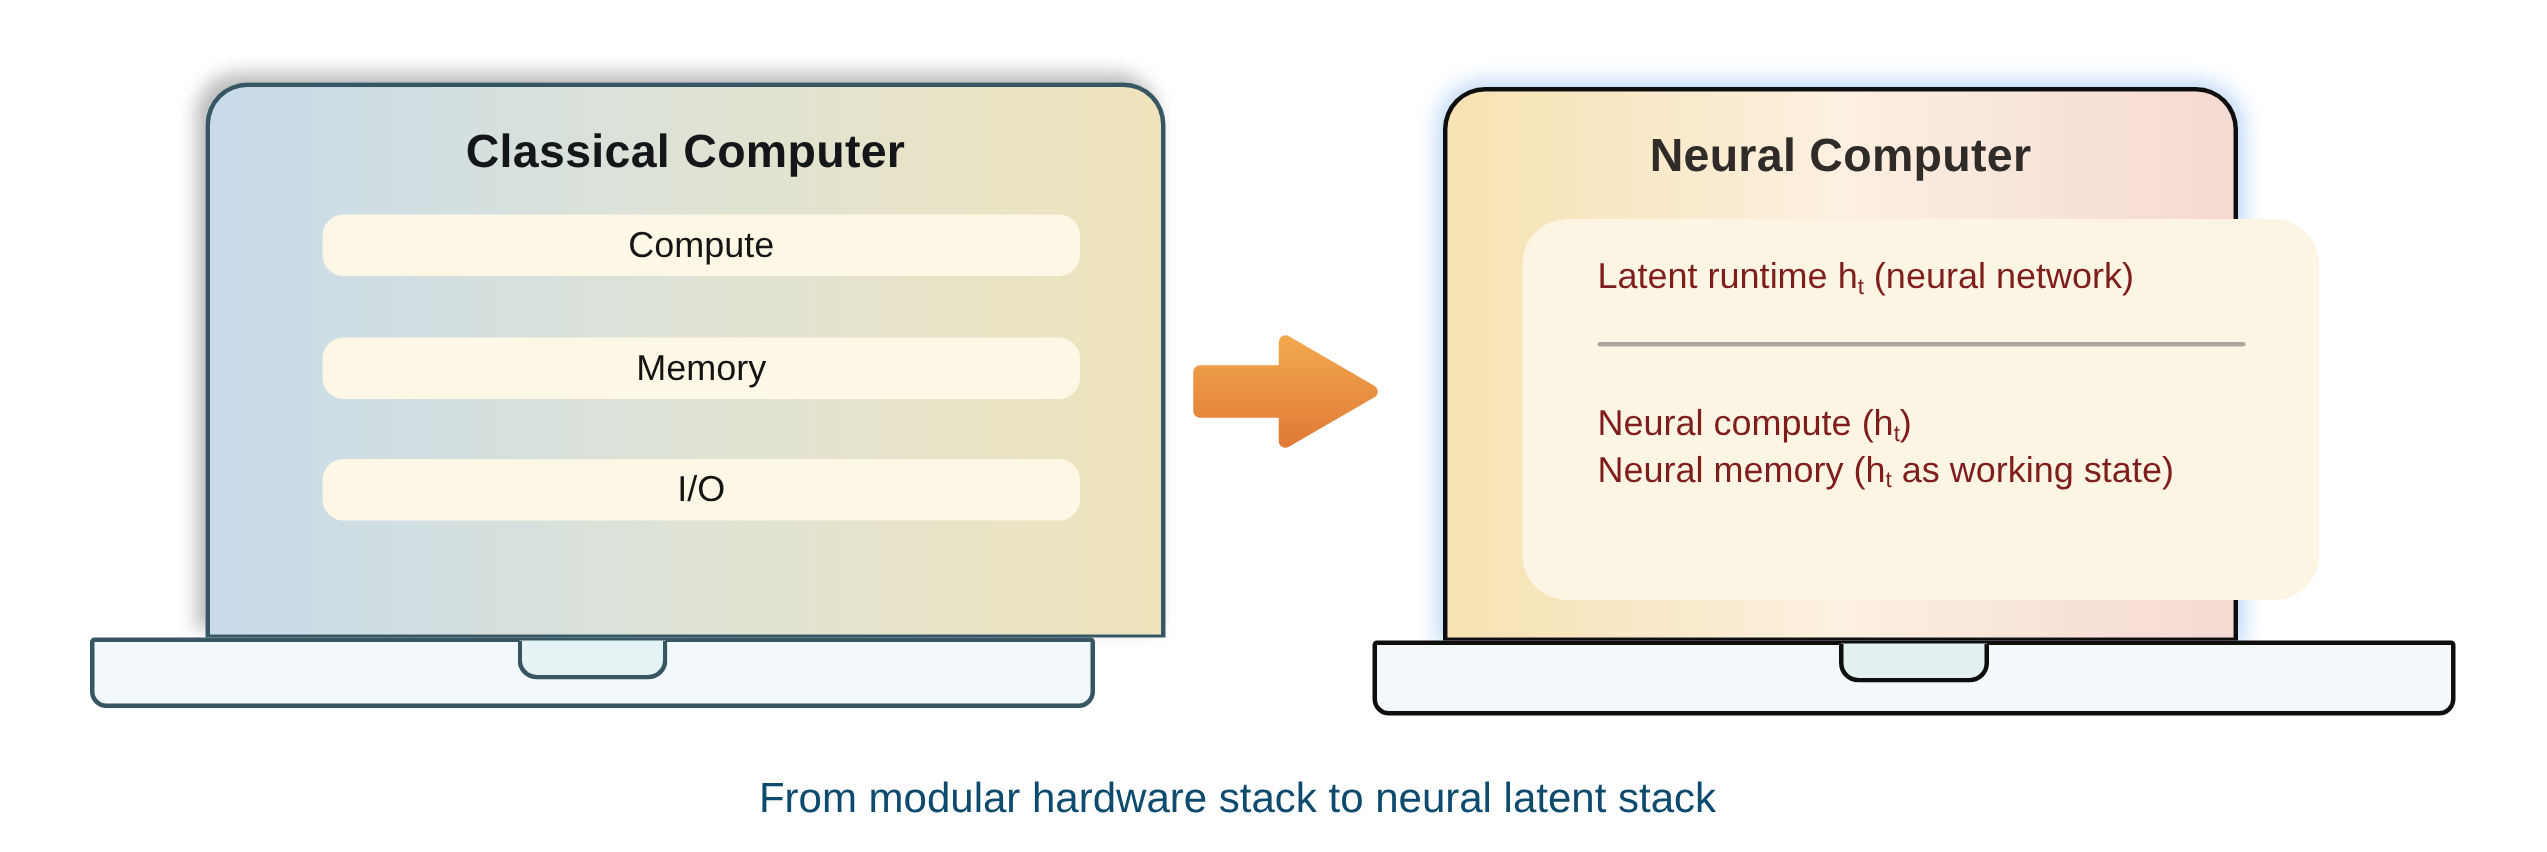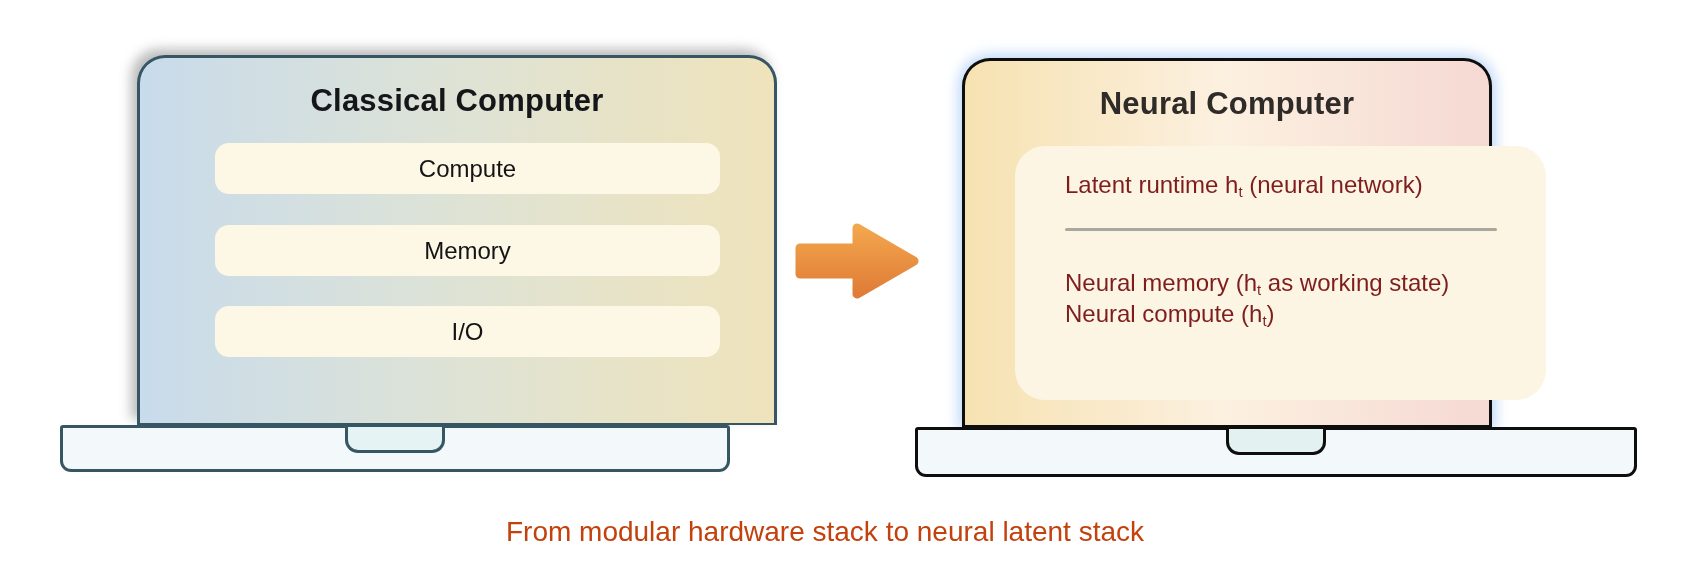--- a/index.html
+++ b/index.html
@@ -34,21 +34,21 @@
     left: 0; right: 0; top: 25px;
     text-align: center;
     font-size: 31px;
     font-weight: bold;
     color: #15161a;
     letter-spacing: 0.2px;
   }
   .hw-box {
     position: absolute;
     left: 75px;
-    width: 505px; height: 51px;
+    width: 505px; height: 41px;
     border-radius: 14px;
     background: var(--box_fill, #fdf7e6);
     display: flex; align-items: center; justify-content: center;
     font-size: 24px;
     color: #141414;
   }
   .hw-box.b0 { top: 85px; }
   .hw-box.b1 { top: 167px; }
   .hw-box.b2 { top: 248px; }
 
@@ -142,21 +142,21 @@
     border-color: var(--right_border, #0e0e0e);
   }
 
   
   .figure-caption {
     position: absolute;
     left: 0; top: 516px;
     width: 1650px;
     text-align: center;
     font-size: 28px;
-    color: #c2410c;
+    color: #0c4a6e;
   }
 </style>
 </head>
 <body>
 
 <div class="canvas">
 
   <div>
     <div class="screen-left">
       <div class="screen-title">Classical Computer</div>
@@ -190,25 +190,25 @@
   <div>
     <div class="screen-right">
       <div class="screen-title">Neural Computer</div>
       <div class="latent-panel">
         <div class="runtime-line">
           <span>Latent runtime h</span><sub>t</sub><span> (neural network)</span>
         </div>
         <div class="panel-divider"></div>
         <div class="neural-lines">
           <div class="neural-line">
+            <span>Neural compute (h</span><sub>t</sub><span>)</span>
+          </div>
+          <div class="neural-line">
             <span>Neural memory (h</span><sub>t</sub><span> as working state)</span>
           </div>
-          <div class="neural-line">
-            <span>Neural compute (h</span><sub>t</sub><span>)</span>
-          </div>
         </div>
       </div>
     </div>
     <div class="base base-right">
       <div class="notch"></div>
     </div>
   </div>
 
   <div class="figure-caption">From modular hardware stack to neural latent stack</div>
 

